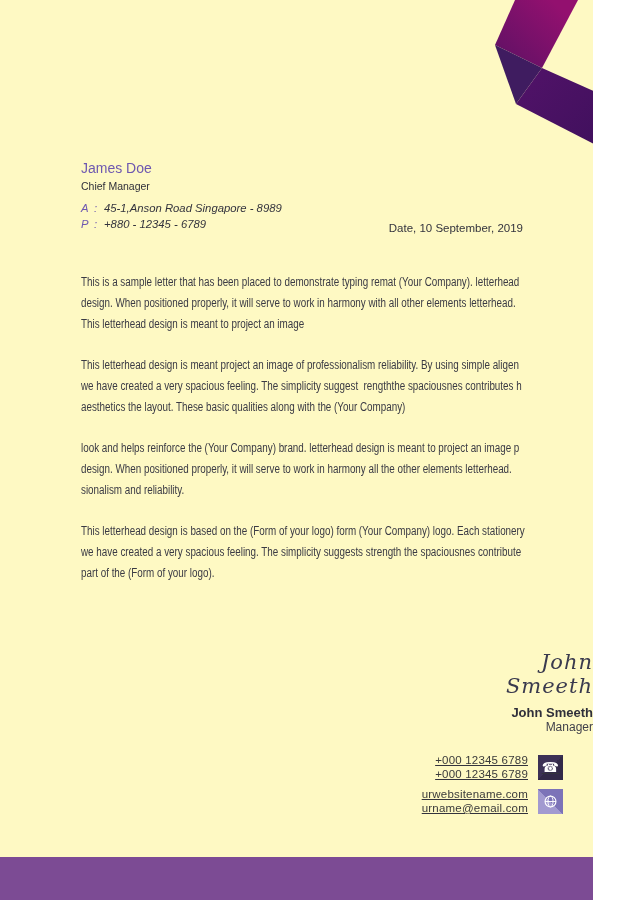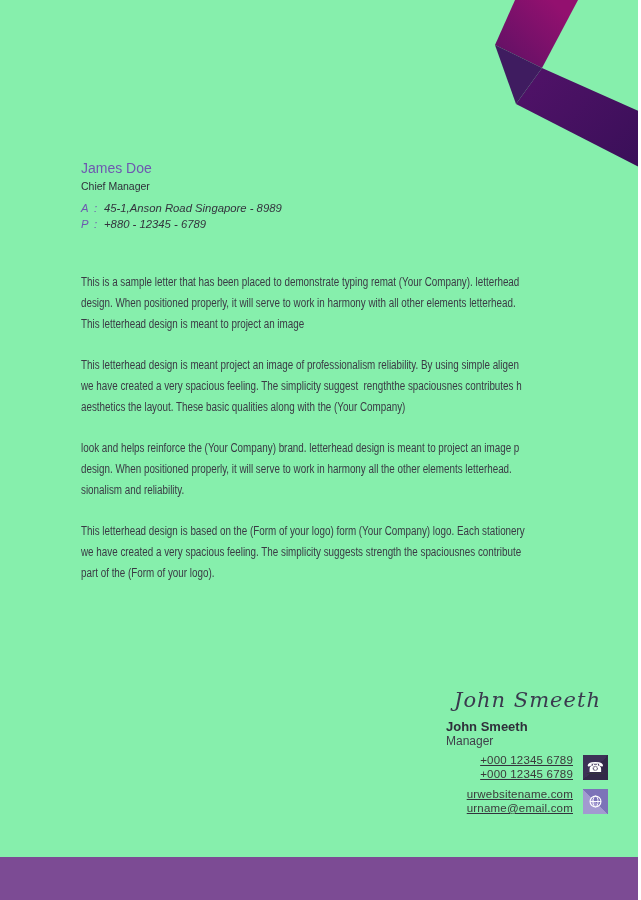--- a/index.html
+++ b/index.html
@@ -1,20 +1,20 @@
 <!DOCTYPE html>
 <html><head>
 <meta charset="utf-8">
 <style>
   html,body { margin:0; padding:0; }
   .page {
     position: relative;
-    width: 638px;
+    width: 593px;
     height: 900px;
-    background: #86efac;
+    background: #fef9c3;
     overflow: hidden;
     font-family: "Liberation Sans", sans-serif;
     color: #33333D;
   }
 
   
   .ribbon { position:absolute; top:0; left:0; pointer-events:none; }
 
   
   .sender { position:absolute; left:81px; top:160px; }
@@ -33,21 +33,21 @@
   
   .letter-body {
     position:absolute; left:81px; top:272px;
     transform: scaleX(0.82); transform-origin:0 0;
     font-size:12px; color:#3A3A44;
   }
   .para { margin:0 0 20px 0; }
   .bl { display:block; line-height:21px; white-space:pre; }
 
   
-  .signature { position:absolute; left:446px; top:688px; }
+  .signature { position:absolute; left:446px; top:650px;text-align:right; }
   .sig-script {
     font-family:"DejaVu Serif", serif; font-style:italic;
     font-size:21px; letter-spacing:1px; color:#3A3A4E; margin-left:8px;
   }
   .sig-name { font-size:13px; font-weight:bold; color:#2F2F3A; margin-top:7px; }
   .sig-role { font-size:12px; color:#3F3F4A; }
 
   
   .footer { position:absolute; right:30px; top:753px; }
   .f-row { display:flex; justify-content:flex-end; align-items:center; margin-bottom:6px;text-decoration:underline; }
@@ -88,20 +88,21 @@
     <div class="sender-name">James Doe</div>
     <div class="sender-title">Chief Manager</div>
     <div class="contact-row">
       <span class="c-label">A</span><span class="c-colon">:</span><span class="c-value">45-1,Anson Road Singapore - 8989</span>
     </div>
     <div class="contact-row">
       <span class="c-label">P</span><span class="c-colon">:</span><span class="c-value">+880 - 12345 - 6789</span>
     </div>
   </header>
 
+  <div class="date-line">Date, 10 September, 2019</div>
 
   <main class="letter-body">
     <p class="para">
       <span class="bl">This is a sample letter that has been placed to demonstrate typing remat (Your Company). letterhead</span>
       <span class="bl">design. When positioned properly, it will serve to work in harmony with all other elements letterhead.</span>
       <span class="bl">This letterhead design is meant to project an image</span>
     </p>
     <p class="para">
       <span class="bl">This letterhead design is meant project an image of professionalism reliability. By using simple aligen</span>
       <span class="bl">we have created a very spacious feeling. The simplicity suggest  rengththe spaciousnes contributes h</span>

